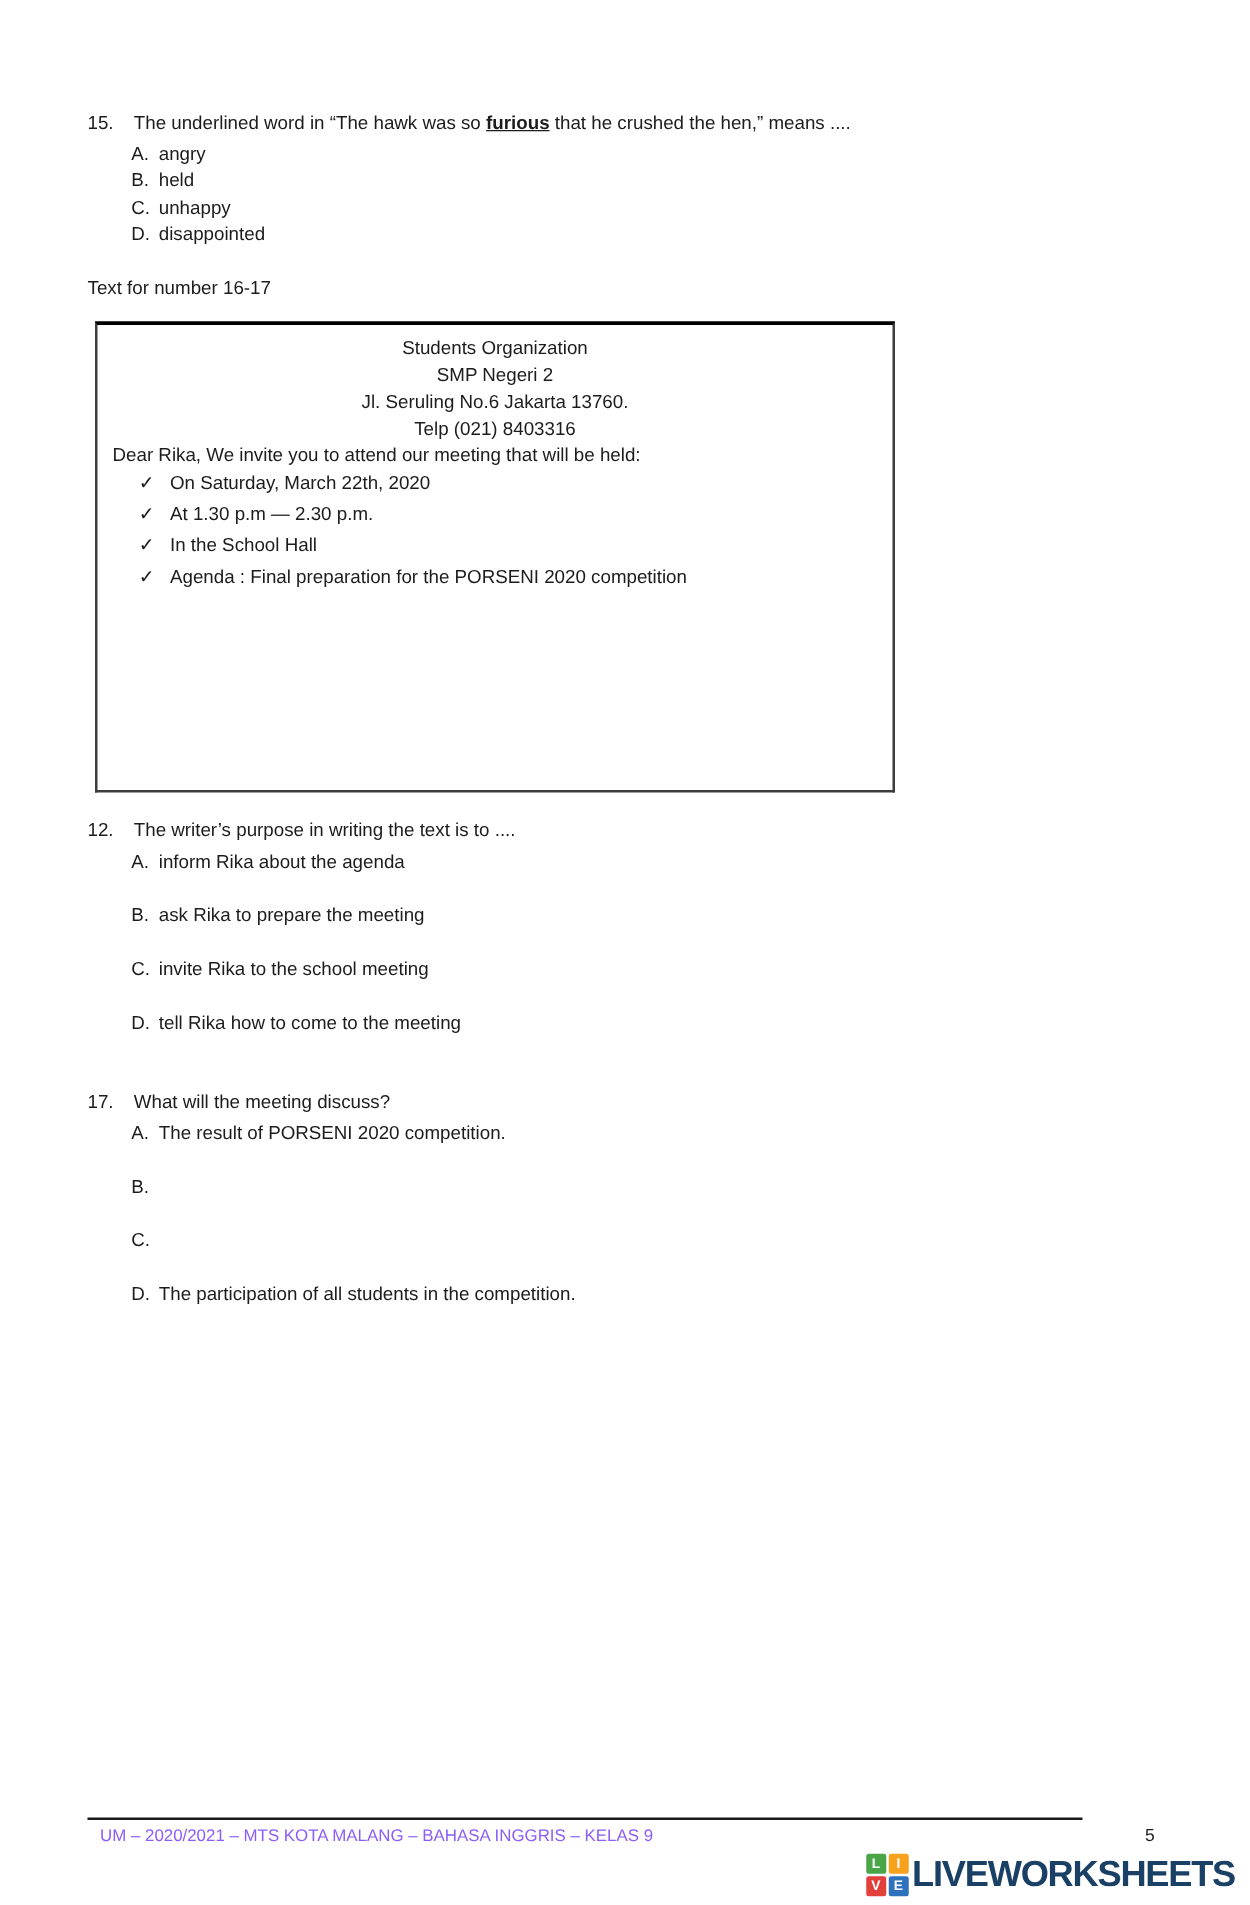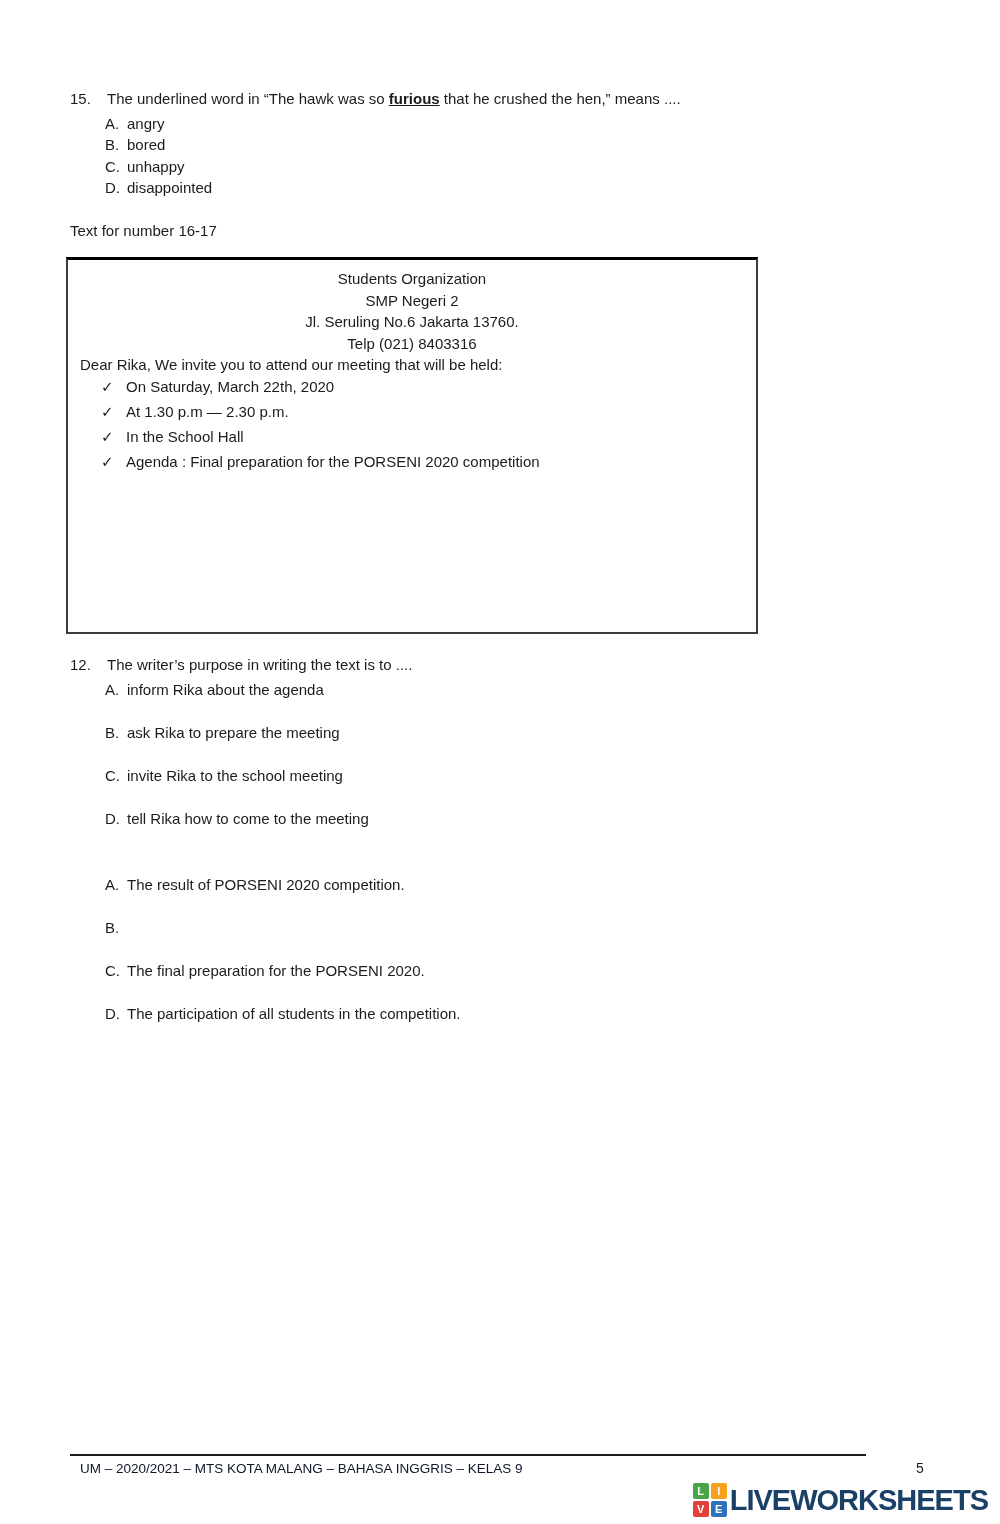--- a/index.html
+++ b/index.html
@@ -19,38 +19,38 @@
   .q-text { flex:1; }
   .options { margin-left:35px; margin-top:3px; }
   .opt { display:flex; cursor:pointer; }
   .opt-letter { flex:0 0 22px; }
   .options.spaced .opt { margin-bottom:21.5px; }
   .u-bold { font-weight:bold; text-decoration:underline; }
 
   .text-ref { position:absolute; left:70px; top:220px; font-size:15px; line-height:21.5px; }
 
   .letter-box {
-    position:absolute; left:66px; top:257px; width:692px; height:377px;
+    position:absolute; left:76px; top:257px; width:640px; height:377px;
     border:2px solid #3c3c3c; border-top:3px solid #000000;
     padding:8px 12px; font-size:15px; line-height:21.5px; background:#ffffff;
   }
   .letter-head { text-align:center; }
   .letter-greeting { }
   .check-item { display:flex; margin-left:21px; margin-top:3.5px; }
   .check-item:first-of-type { margin-top:0; }
   .check-mark { flex:0 0 25px; }
   .check-text { flex:1; }
   .letter-closing { margin-top:21px; }
   .sig-row { position:relative; margin-top:21px; height:43px; }
   .sig-col { position:absolute; top:0; }
   .sig-col.left { left:0; }
   .sig-col.right { left:473px; }
 
   .footer-rule { position:absolute; left:70px; top:1454px; width:796px; height:2px; background:#1a1a1a; }
-  .footer-text { position:absolute; left:80px; top:1459px; font-size:13.5px; line-height:20px; color:#0f172a; }
+  .footer-text { position:absolute; left:80px; top:1459px; font-size:13.5px; line-height:20px; color:#8b5cf6; }
   .page-number { position:absolute; left:916px; top:1458px; font-size:14px; line-height:20px; }
 
   .logo { position:absolute; top:1483px; right:12px; display:flex; align-items:center; gap:3px; text-decoration:none; cursor:pointer; }
   .logo-grid { display:grid; grid-template-columns:16px 16px; grid-template-rows:16px 16px; gap:2px; }
   .tile {
     width:16px; height:16px; border-radius:2px;
     color:#ffffff; font-size:11px; font-weight:bold;
     display:flex; align-items:center; justify-content:center; line-height:1;
   }
   .brand-text { font-size:29px; font-weight:bold; letter-spacing:-1px; line-height:33px; }
@@ -65,21 +65,21 @@
       <span class="q-num">15.</span>
       <span class="q-text"><span>The underlined word in “The hawk was so </span><span class="u-bold">furious</span><span> that he crushed the hen,” means ....</span></span>
     </div>
     <div class="options">
       <div class="opt">
         <span class="opt-letter">A.</span>
         <span class="opt-text">angry</span>
       </div>
       <div class="opt">
         <span class="opt-letter">B.</span>
-        <span class="opt-text">bored</span>
+        <span class="opt-text">held</span>
       </div>
       <div class="opt">
         <span class="opt-letter">C.</span>
         <span class="opt-text">unhappy</span>
       </div>
       <div class="opt">
         <span class="opt-letter">D.</span>
         <span class="opt-text">disappointed</span>
       </div>
     </div>
@@ -136,31 +136,34 @@
         <span class="opt-text">invite Rika to the school meeting</span>
       </div>
       <div class="opt">
         <span class="opt-letter">D.</span>
         <span class="opt-text">tell Rika how to come to the meeting</span>
       </div>
     </div>
   </section>
 
   <section class="question" style="top:871px;">
+    <div class="q-row">
+      <span class="q-num">17.</span>
+      <span class="q-text">What will the meeting discuss?</span>
+    </div>
     <div class="options spaced">
       <div class="opt">
         <span class="opt-letter">A.</span>
         <span class="opt-text">The result of PORSENI 2020 competition.</span>
       </div>
       <div class="opt">
         <span class="opt-letter">B.</span>
       </div>
       <div class="opt">
         <span class="opt-letter">C.</span>
-        <span class="opt-text">The final preparation for the PORSENI 2020.</span>
       </div>
       <div class="opt">
         <span class="opt-letter">D.</span>
         <span class="opt-text">The participation of all students in the competition.</span>
       </div>
     </div>
   </section>
 
   <div class="footer-rule"></div>
   <div class="footer-text">UM – 2020/2021 – MTS KOTA MALANG – BAHASA INGGRIS – KELAS 9</div>

